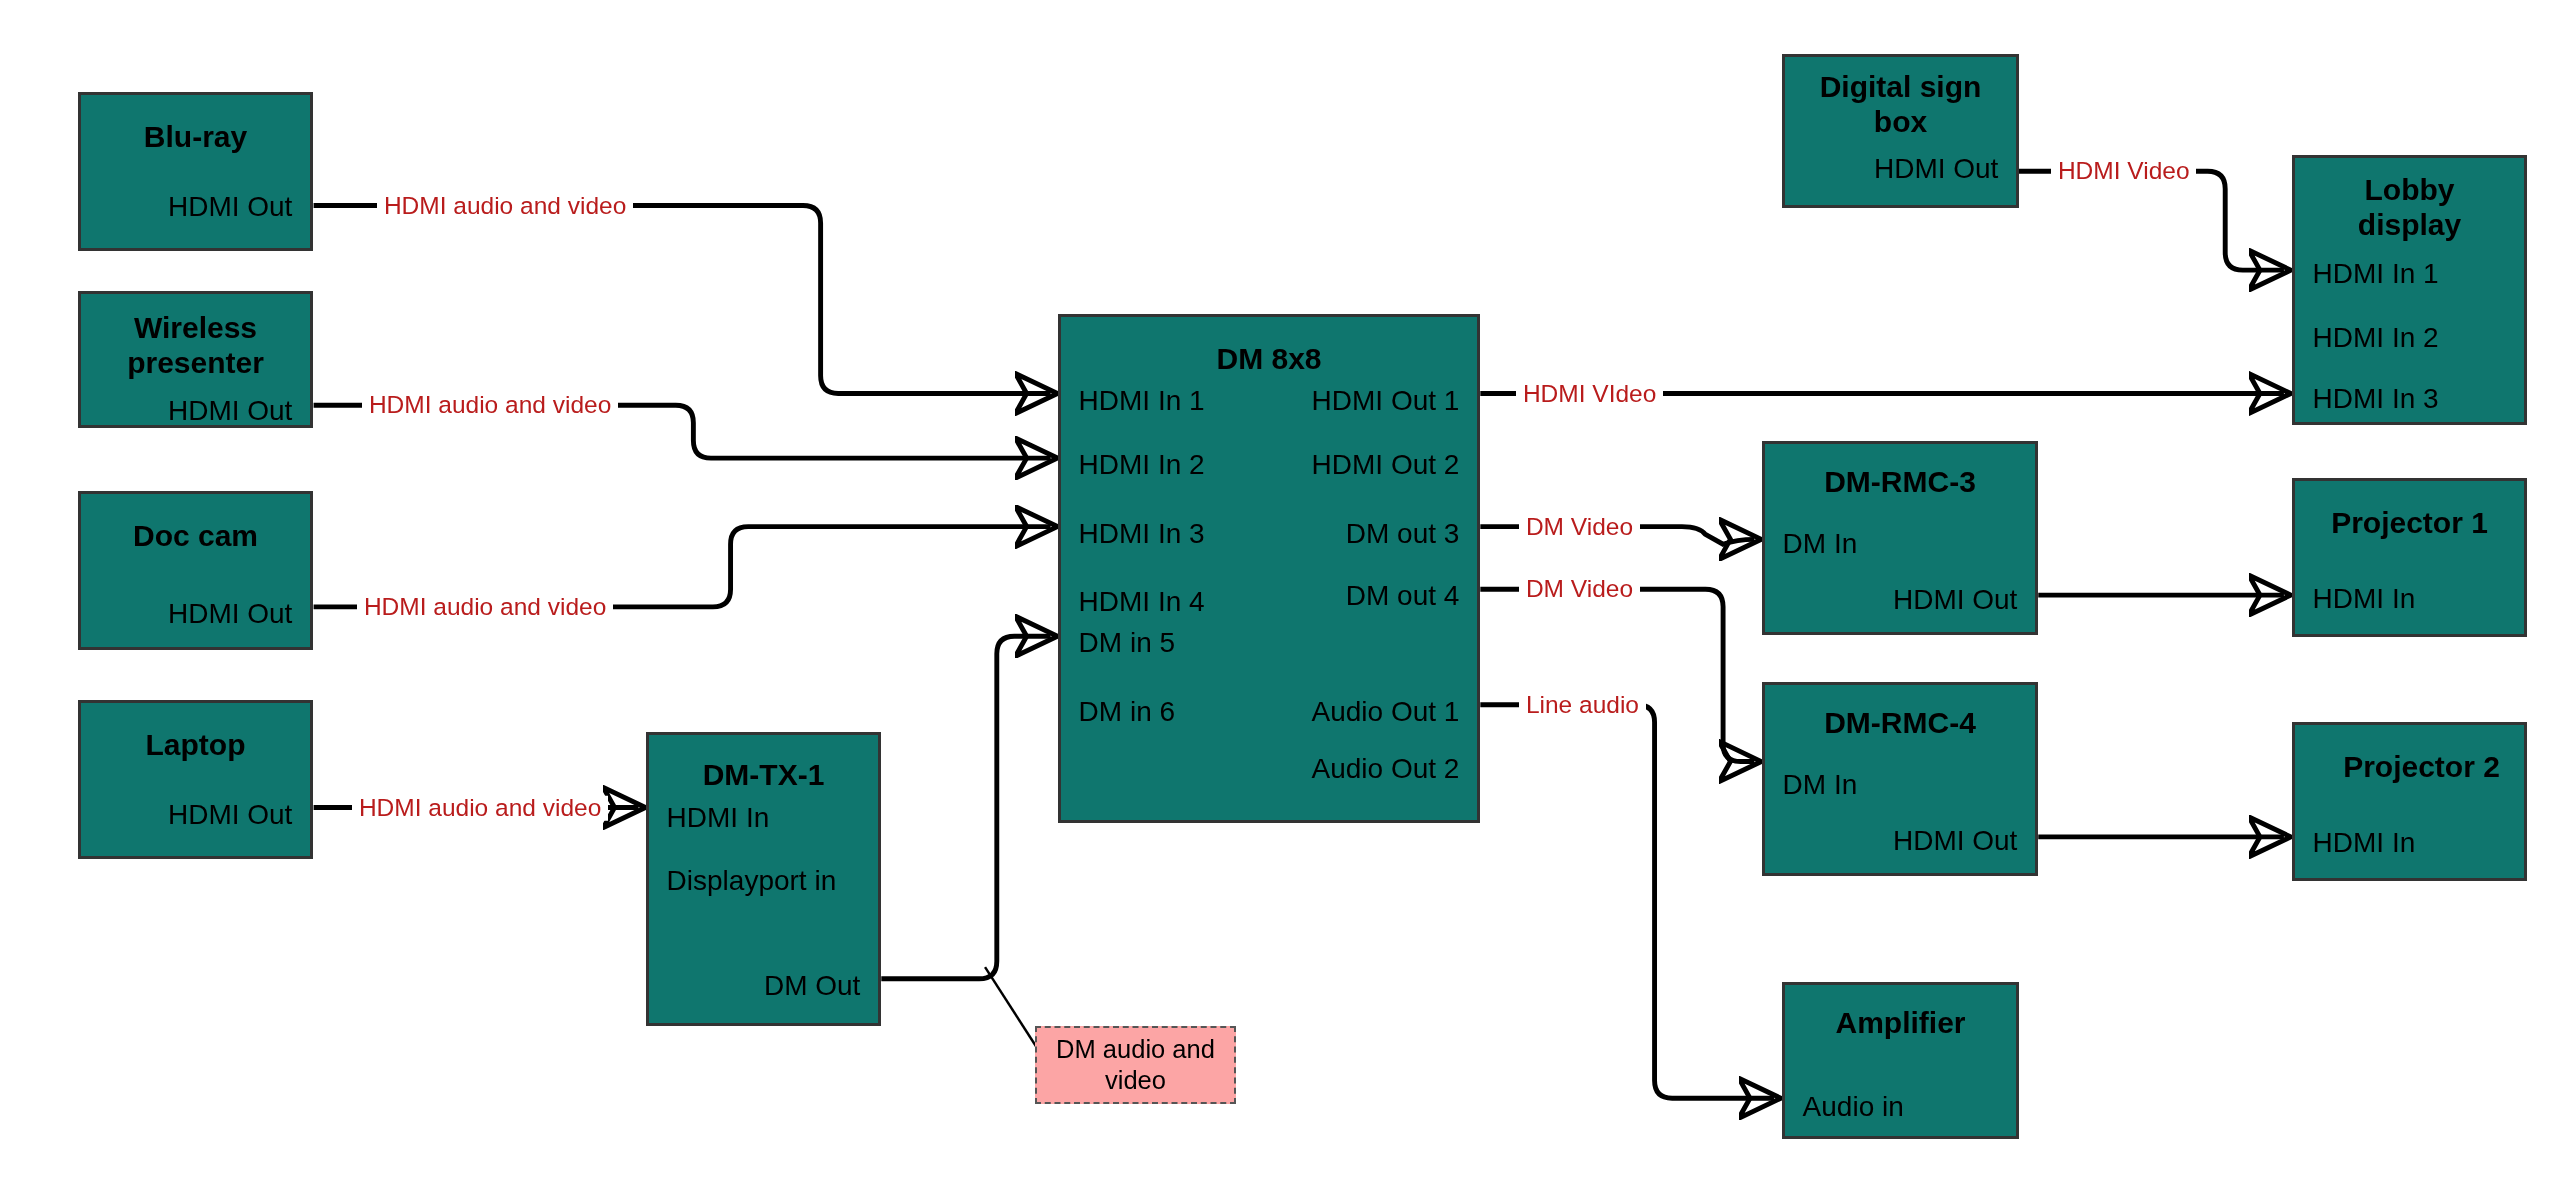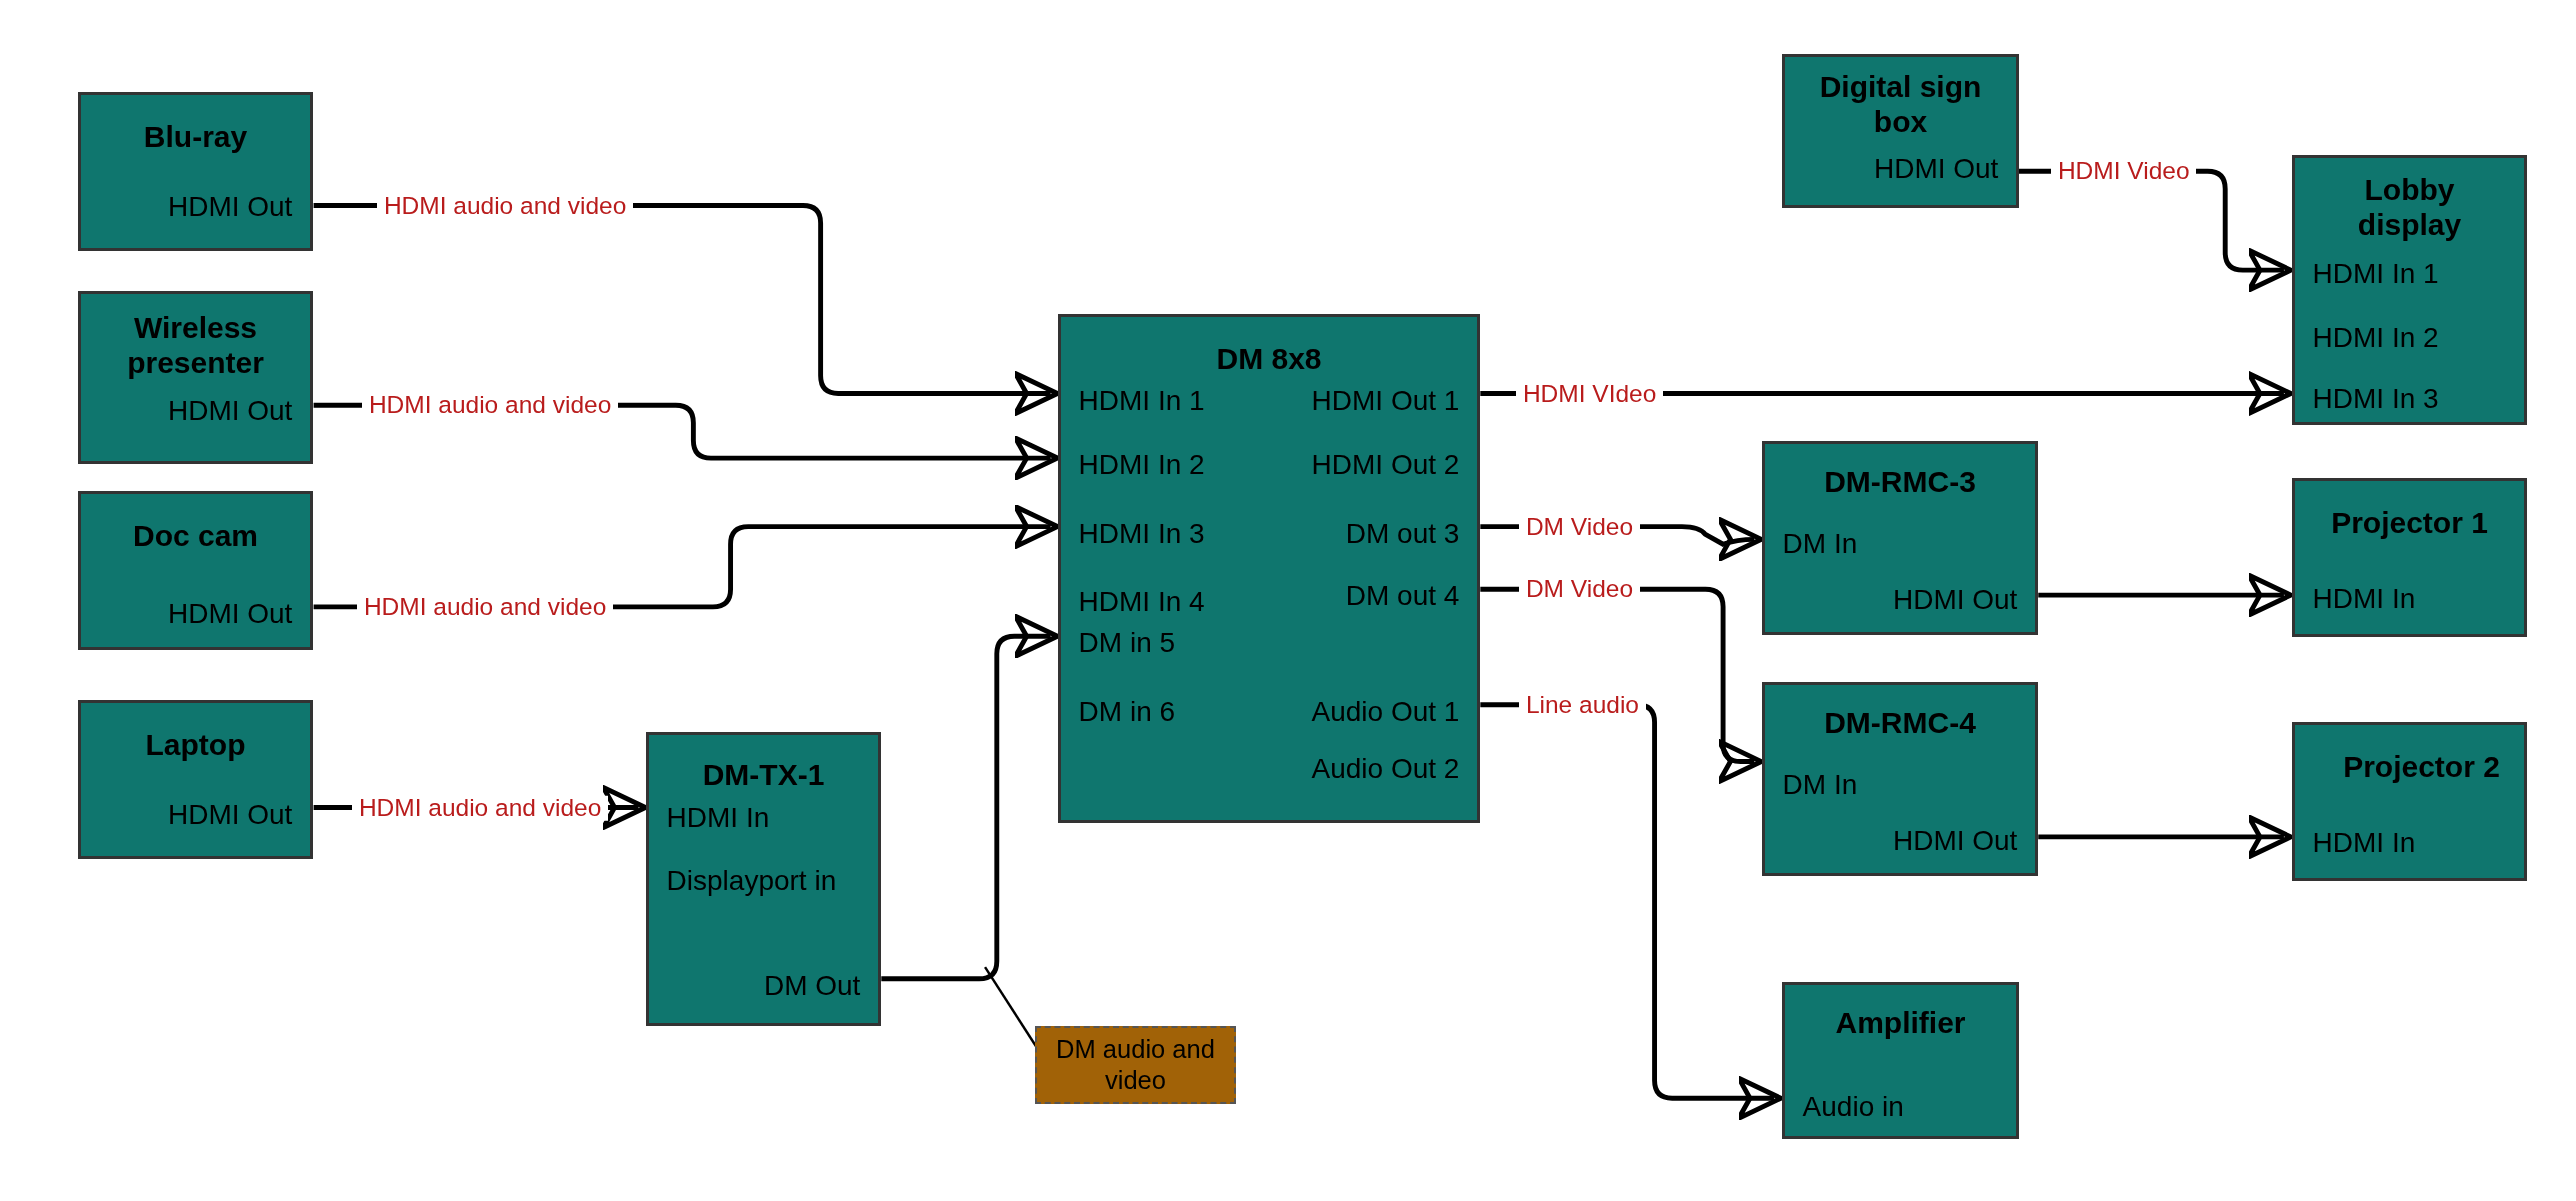--- a/index.html
+++ b/index.html
@@ -38,21 +38,21 @@
     color: #000000;
     white-space: nowrap;
     line-height: 1;
   }
   .port.left  { left: 17.6px;  text-align: left; }
   .port.right { right: 17.6px; text-align: right; }
   .annot {
     position: absolute;
     box-sizing: border-box;
     border: 2px dashed #555555;
-    background: #a16207;
+    background: #fca5a5;
     font-size: 25.5px;
     color: #000000;
     text-align: center;
     line-height: 1.22;
     display: flex;
     align-items: center;
     justify-content: center;
     padding: 3.9px 7.8px;
     z-index: 6;
   }
@@ -129,21 +129,21 @@
   <div class="wire-label" style="left:1516px; top:394px;">HDMI VIdeo</div>
   <div class="wire-label" style="left:1519px; top:527px;">DM Video</div>
   <div class="wire-label" style="left:1519px; top:589px;">DM Video</div>
   <div class="wire-label" style="left:1519px; top:705px;">Line audio</div>
 
   <div class="node" style="left:78px; top:92px; width:235px; height:159px;">
     <div class="node-title" style="top:23.5px;">Blu-ray</div>
     <div class="port right" style="top:98px;">HDMI Out</div>
   </div>
 
-  <div class="node" style="left:78px; top:291px; width:235px; height:173px;">
+  <div class="node" style="left:78px; top:291px; width:235px; height:137px;">
     <div class="node-title" style="top:15.7px; padding:0 13.7px;">Wireless presenter</div>
     <div class="port right" style="top:103px;">HDMI Out</div>
   </div>
 
   <div class="node" style="left:78px; top:491px; width:235px; height:159px;">
     <div class="node-title" style="top:23.5px;">Doc cam</div>
     <div class="port right" style="top:106px;">HDMI Out</div>
   </div>
 
   <div class="node" style="left:78px; top:700px; width:235px; height:159px;">

